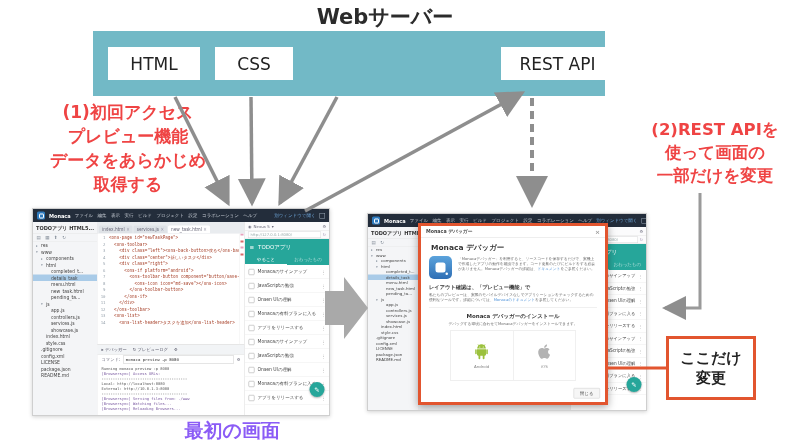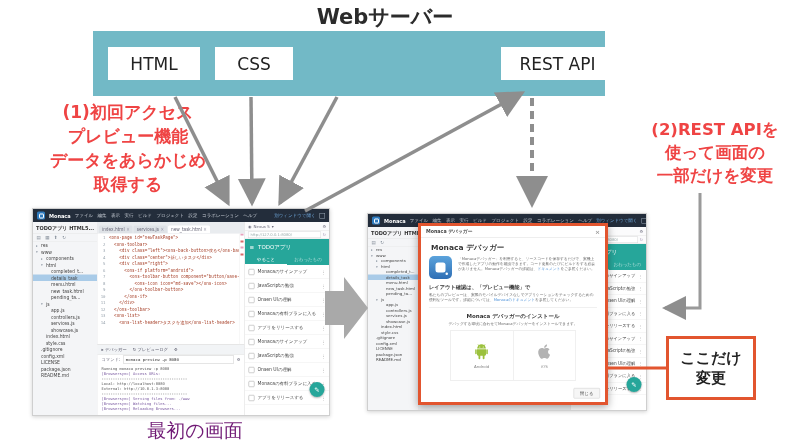--- a/index.html
+++ b/index.html
@@ -7,21 +7,21 @@
     font-family:"DejaVu Sans","Liberation Sans",sans-serif;color:#222;}
   
   .dg-title{position:absolute;left:250px;top:3px;width:270px;text-align:center;
     font-size:21px;font-weight:600;color:#2b2b2b;}
   .banner{position:absolute;left:93px;top:31px;width:512px;height:65px;background:#72b9c6;}
   .srv-box{position:absolute;top:47px;height:33px;background:#fff;display:flex;
     align-items:center;justify-content:center;font-size:17px;color:#222;}
   .ann{position:absolute;text-align:center;font-weight:600;color:#ef4444;}
   .ann1{left:18px;top:100px;width:220px;font-size:17px;line-height:24px;}
   .ann2{left:633px;top:118px;width:164px;font-size:16.5px;line-height:23px;}
-  .caption{position:absolute;text-align:center;font-size:19px;font-weight:400;color:#701a75;}
+  .caption{position:absolute;text-align:right;font-size:19px;font-weight:700;color:#8b5cf6;}
   .cap1{left:110px;top:418px;width:170px;}
   .cap2{left:453px;top:418px;width:145px;}
   .callout{position:absolute;left:666px;top:336px;width:84px;height:58px;background:#fff;
     border:3px solid #e2552f;display:flex;flex-direction:column;align-items:center;
     justify-content:center;font-size:15px;font-weight:700;line-height:20px;z-index:6;}
   .overlay{position:absolute;left:0;top:0;width:800px;height:448px;pointer-events:none;z-index:5;}
   
   .shot{position:absolute;background:#fff;border:1px solid #cfcfcf;
     box-shadow:0 1px 4px rgba(0,0,0,.18);overflow:hidden;z-index:1;}
   .shot1{left:32px;top:208px;width:296px;height:206px;}

